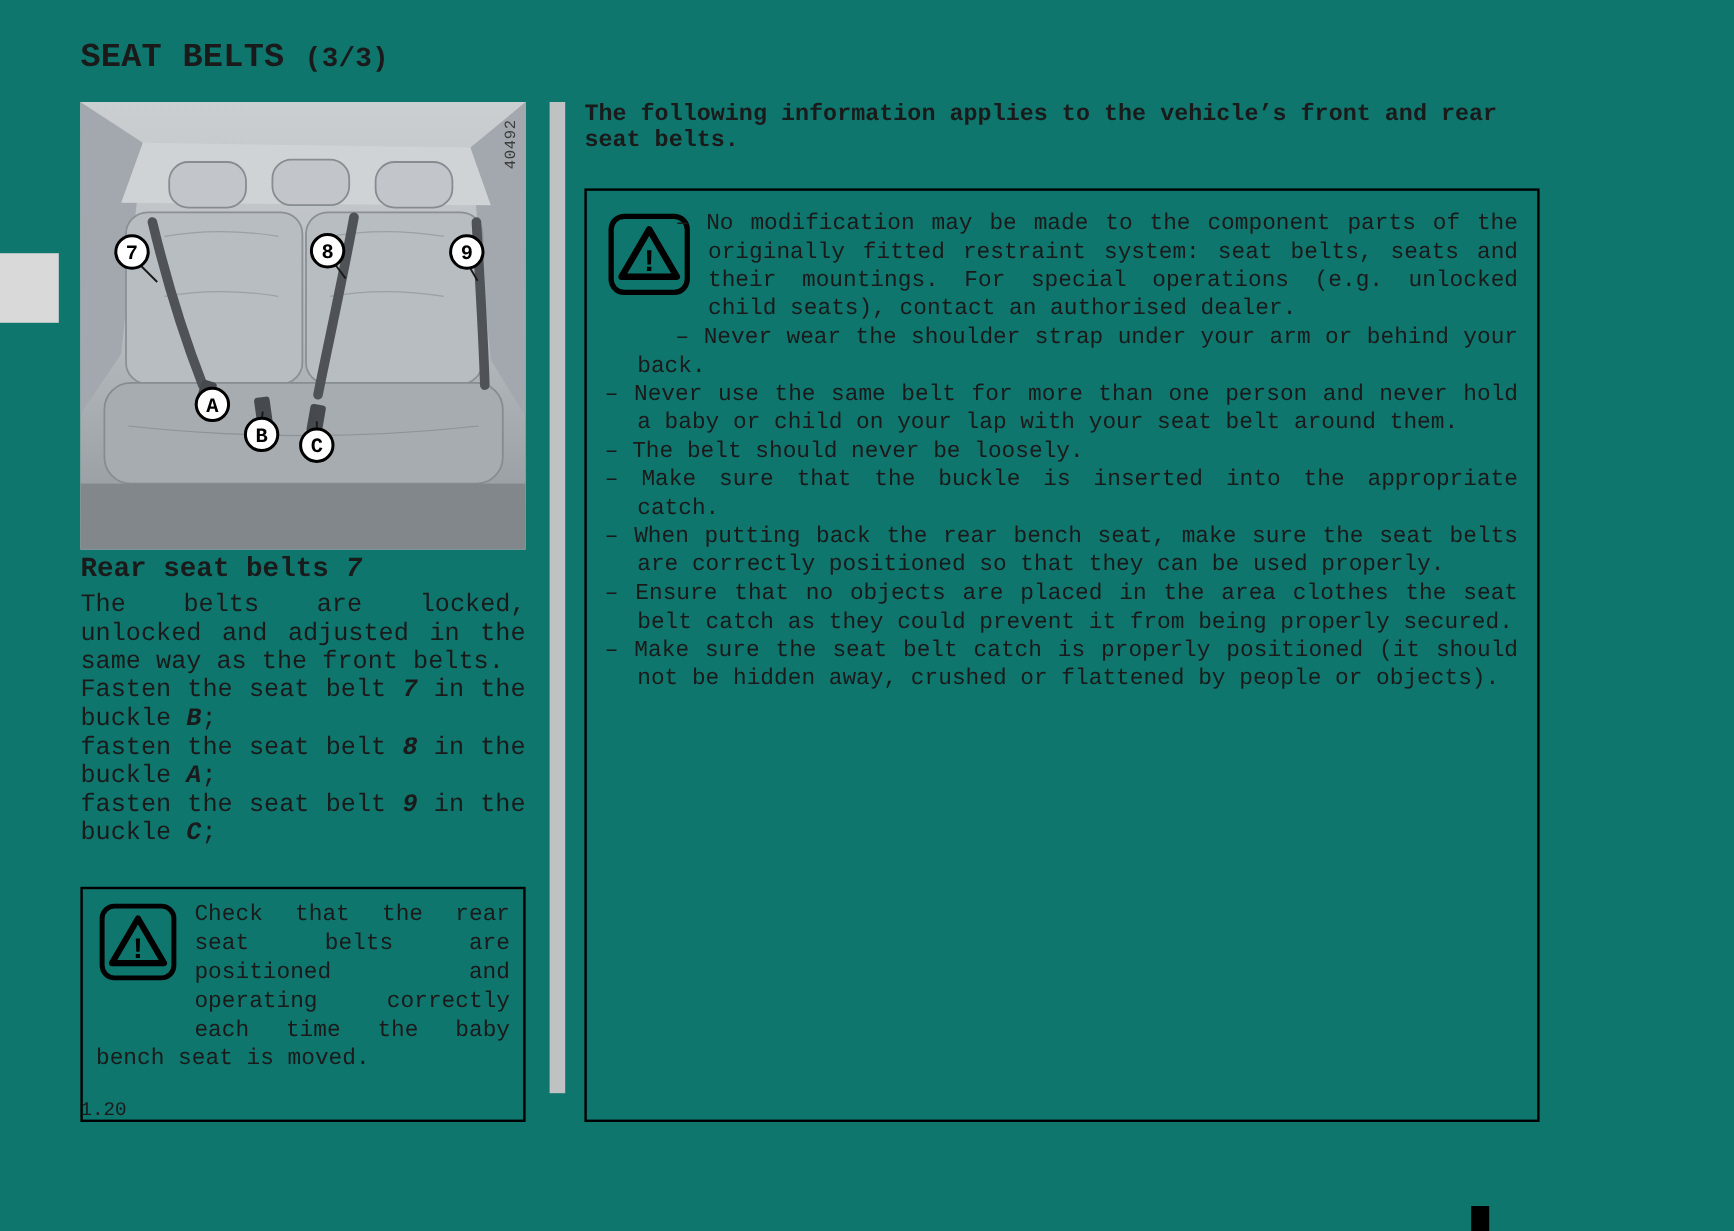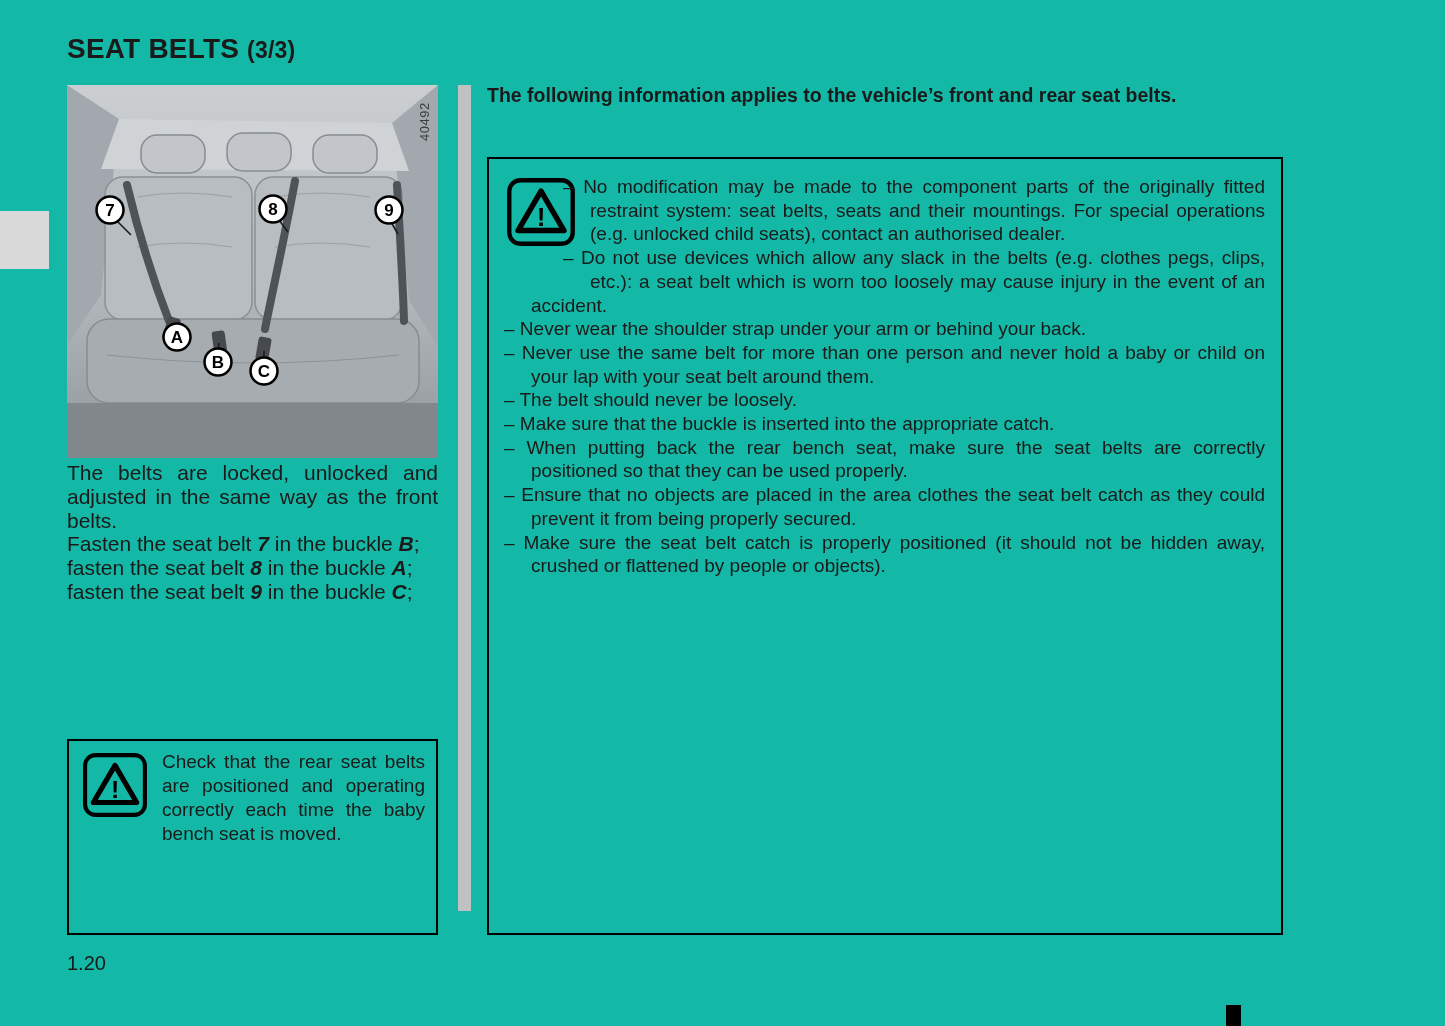--- a/index.html
+++ b/index.html
@@ -1,22 +1,22 @@
 <!DOCTYPE html>
 <html><head>
 <meta charset="utf-8">
 <style>
   * { box-sizing: border-box; }
   html, body { margin: 0; padding: 0; background: #ffffff; }
   .page {
     position: relative;
     width: 1445px;
     height: 1026px;
-    background: #14b8a6;
-    font-family: Liberation Sans, sans-serif;
+    background: #0f766e;
+    font-family: Liberation Mono, monospace;
     color: #111;
     overflow: hidden;
   }
   .page-title {
     position: absolute;
     left: 67px; top: 33px;
     font-weight: bold;
     font-size: 28px;
     letter-spacing: 0.2px;
     color: #1a1a1a;
@@ -114,22 +114,22 @@
     padding-left: 27px;
     text-indent: -27px;
     font-size: 19px;
     line-height: 23.7px;
     text-align: justify;
     color: #1a1a1a;
   }
 
   .page-number {
     position: absolute;
-    left: 67px; top: 952px;
-    font-size: 20px;
+    left: 67px; top: 916px;
+    font-size: 16px;
     color: #1a1a1a;
   }
 
   .print-mark {
     position: absolute;
     left: 1226px; top: 1005px;
     width: 15px; height: 21px;
     background: #000;
   }
 </style>
@@ -221,20 +221,24 @@
         <text x="151" y="283">B</text>
         <circle cx="197" cy="286" r="13.5" fill="#fff" stroke="#000" stroke-width="2.5"></circle>
         <text x="197" y="292">C</text>
       </g>
 
       <text transform="translate(362,56) rotate(-90)" font-size="13" fill="#3c3c3c" letter-spacing="0.5">40492</text>
     </svg>
   </div>
 
   <div class="left-text">
+    <h2>
+      <span>Rear seat belts</span>
+      <span class="bi">7</span>
+    </h2>
     <p class="body-p">The belts are locked, unlocked and adjusted in the same way as the front belts.</p>
     <p class="body-p">
       <span>Fasten the seat belt</span>
       <span class="bi">7</span>
       <span>in the buckle</span>
       <span class="bi">B</span><span>;</span>
     </p>
     <p class="body-p">
       <span>fasten the seat belt</span>
       <span class="bi">8</span>
@@ -264,21 +268,20 @@
 
   <div class="safety-box">
     <span class="warn-icon">
       <svg viewBox="0 0 64 64" width="70" height="70">
         <rect x="3" y="3" width="58" height="58" rx="10" fill="none" stroke="#000" stroke-width="4"></rect>
         <path d="M32 13 L53 49 L11 49 Z" fill="none" stroke="#000" stroke-width="5" stroke-linejoin="round"></path>
         <text x="32" y="45" text-anchor="middle" font-size="24" font-weight="bold" fill="#000">!</text>
       </svg>
     </span>
     <p class="witem">– No modification may be made to the component parts of the originally fitted restraint system: seat belts, seats and their mountings. For special operations (e.g. unlocked child seats), contact an authorised dealer.</p>
-    <p class="witem">– Do not use devices which allow any slack in the belts (e.g. clothes pegs, clips, etc.): a seat belt which is worn too loosely may cause injury in the event of an accident.</p>
     <p class="witem">– Never wear the shoulder strap under your arm or behind your back.</p>
     <p class="witem">– Never use the same belt for more than one person and never hold a baby or child on your lap with your seat belt around them.</p>
     <p class="witem">– The belt should never be loosely.</p>
     <p class="witem">– Make sure that the buckle is inserted into the appropriate catch.</p>
     <p class="witem">– When putting back the rear bench seat, make sure the seat belts are correctly positioned so that they can be used properly.</p>
     <p class="witem">– Ensure that no objects are placed in the area clothes the seat belt catch as they could prevent it from being properly secured.</p>
     <p class="witem">– Make sure the seat belt catch is properly positioned (it should not be hidden away, crushed or flattened by people or objects).</p>
   </div>
 
   <div class="page-number">1.20</div>

